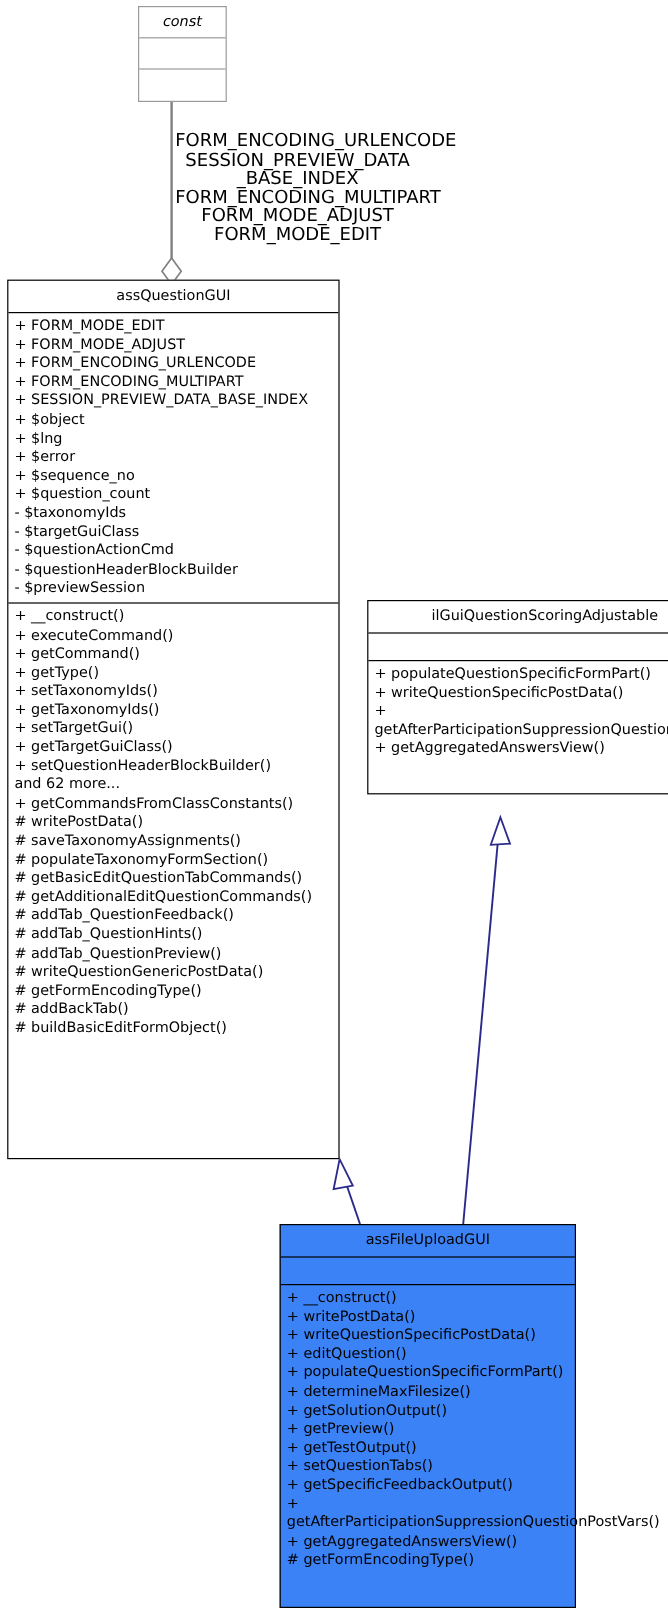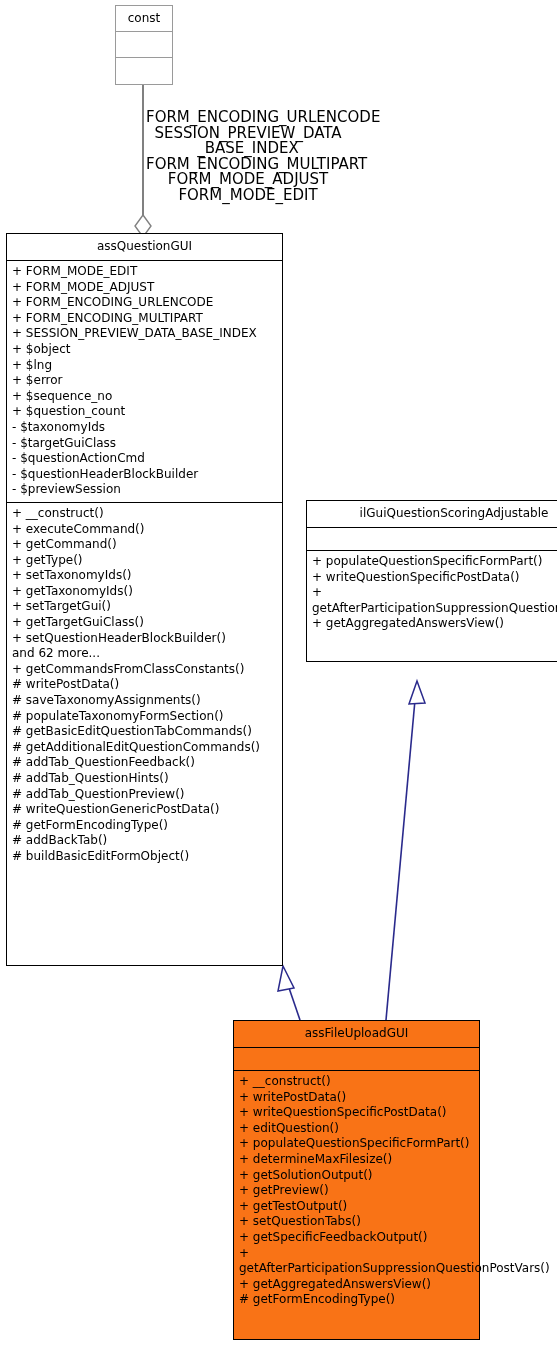--- a/index.html
+++ b/index.html
@@ -27,21 +27,21 @@
   .uml-box {
     position: absolute;
     box-sizing: border-box;
     background: #ffffff;
     border: 1px solid #000000;
   }
   .uml-box.thin-gray {
     border: 1px solid #9a9a9a;
   }
   .uml-box.filled {
-    background: #f97316;
+    background: #3b82f6;
   }
 
   .box-title {
     text-align: center;
     font-size: 12px;
     color: #000000;
     line-height: 1.25;
     padding: 5px 4px 6px 4px;
     box-sizing: border-box;
   }
@@ -107,21 +107,21 @@
       <line x1="300" y1="1020" x2="288" y2="985" stroke="#2a2a8c" stroke-width="1.6"></line>
       <polygon points="283,966 294,988 278,991" fill="#ffffff" stroke="#2a2a8c" stroke-width="1.5"></polygon>
     </g>
 
     <g>
       <line x1="386" y1="1020" x2="415" y2="700" stroke="#2a2a8c" stroke-width="1.6"></line>
       <polygon points="417,681 425,703 409,704" fill="#ffffff" stroke="#2a2a8c" stroke-width="1.5"></polygon>
     </g>
   </svg>
 
-  <div class="uml-box thin-gray" style="left:115px; top:5px; width:58px; height:80px;">
+  <div class="uml-box thin-gray" style="left:115px; top:5px; width:74px; height:80px;font-style:italic;">
     <div class="box-title" style="padding:5px 2px 5px 2px;">const</div>
     <div class="sep gray"></div>
     <div class="compartment" style="height:25px;"></div>
     <div class="sep gray"></div>
     <div class="compartment" style="height:25px;"></div>
   </div>
 
   <div class="edge-label" style="left:146px; top:110px; width:204px;">FORM_ENCODING_URLENCODE
 SESSION_PREVIEW_DATA
 _BASE_INDEX

